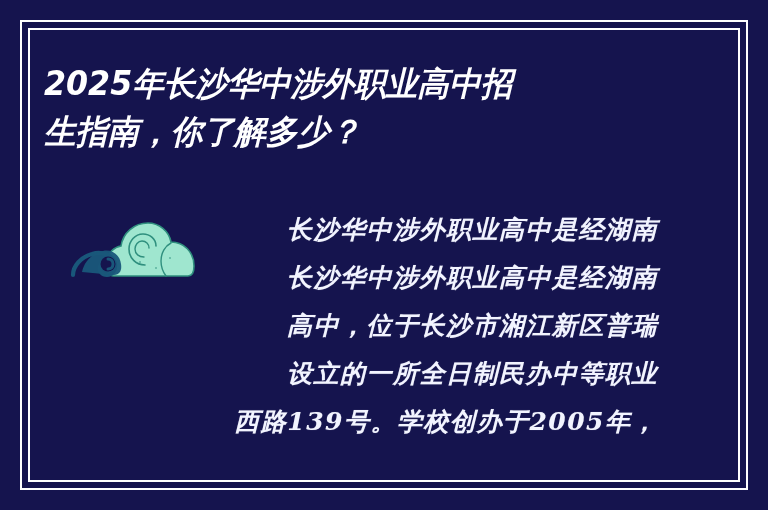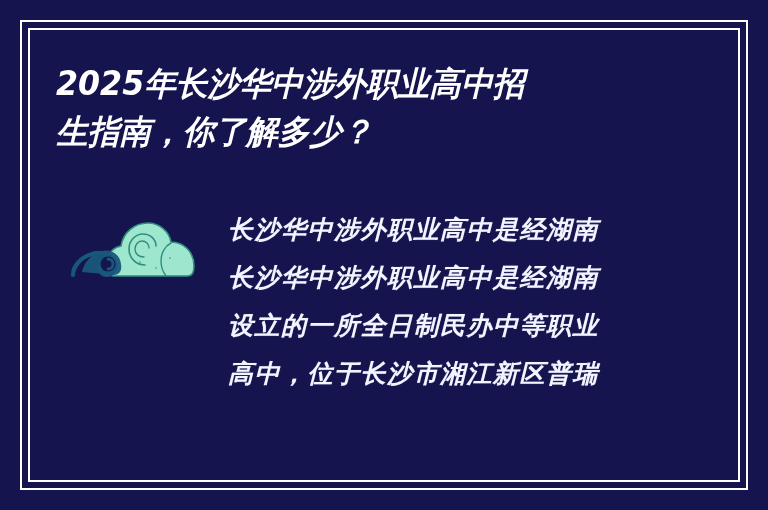--- a/index.html
+++ b/index.html
@@ -40,21 +40,21 @@
     right: 28px;
     bottom: 28px;
     border: 2px solid #ffffff;
     box-sizing: border-box;
     pointer-events: none;
   }
 
   
   .title-block {
     position: absolute;
-    left: 56px;
+    left: 44px;
     top: 60px;
     width: 600px;
   }
   .title-line {
     color: #ffffff;
     font-family: "DejaVu Sans", "Liberation Sans", sans-serif;
     font-weight: bold;
     font-style: italic;
     font-size: 33px;
     line-height: 48px;
@@ -73,20 +73,21 @@
     height: 78px;
   }
   .cloud-wrap svg { display: block; }
 
   
   .body-block {
     position: absolute;
     left: 228px;
     top: 206px;
     width: 430px;
+    text-align: right;
   }
   .body-line {
     color: #f2f4ff;
     font-family: "DejaVu Serif", "Liberation Serif", serif;
     font-style: italic;
     font-weight: bold;
     font-size: 25px;
     line-height: 48px;
     letter-spacing: 1.5px;
     white-space: nowrap;
@@ -125,17 +126,18 @@
 
       <circle cx="70" cy="56" r="1" fill="#2f8f7e" opacity="0.6"></circle>
       <circle cx="86" cy="62" r="1" fill="#2f8f7e" opacity="0.6"></circle>
       <circle cx="100" cy="52" r="1" fill="#2f8f7e" opacity="0.6"></circle>
     </svg>
   </div>
 
   <div class="body-block">
     <div class="body-line">长沙华中涉外职业高中是经湖南</div>
     <div class="body-line">长沙华中涉外职业高中是经湖南</div>
+    <div class="body-line">高中，位于长沙市湘江新区普瑞</div>
     <div class="body-line">设立的一所全日制民办中等职业</div>
-    <div class="body-line">高中，位于长沙市湘江新区普瑞</div>
+    <div class="body-line">西路139号。学校创办于2005年，</div>
   </div>
 
 </div>
 
 </body></html>

